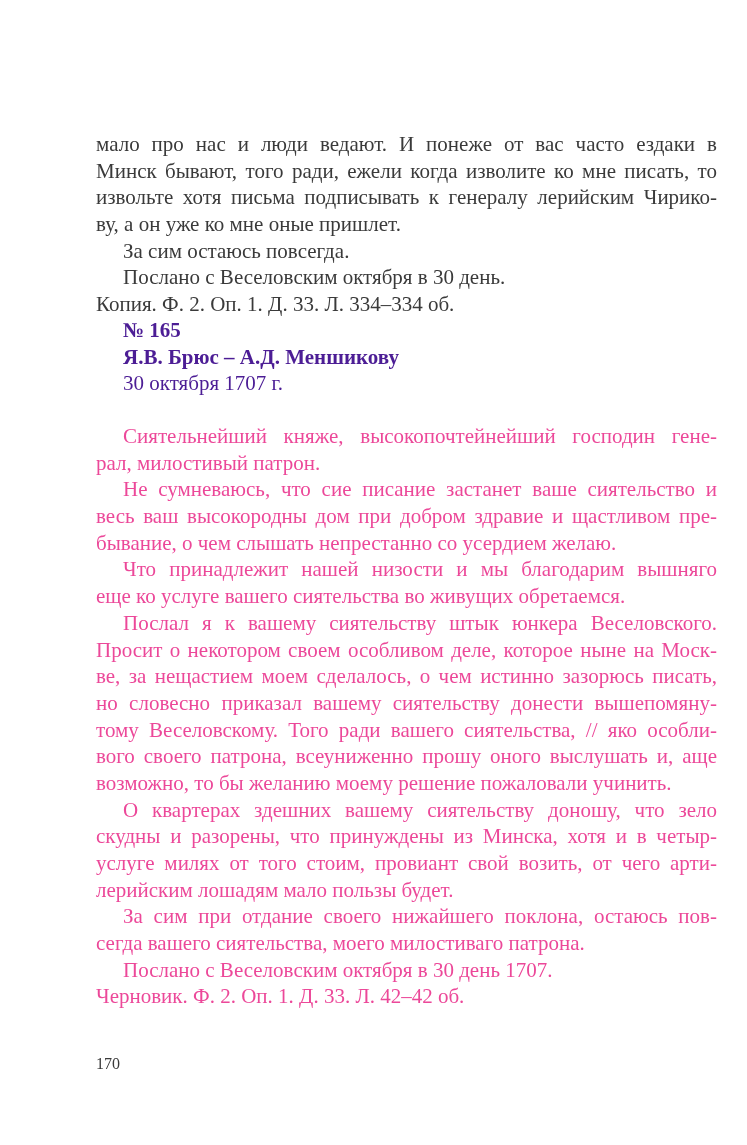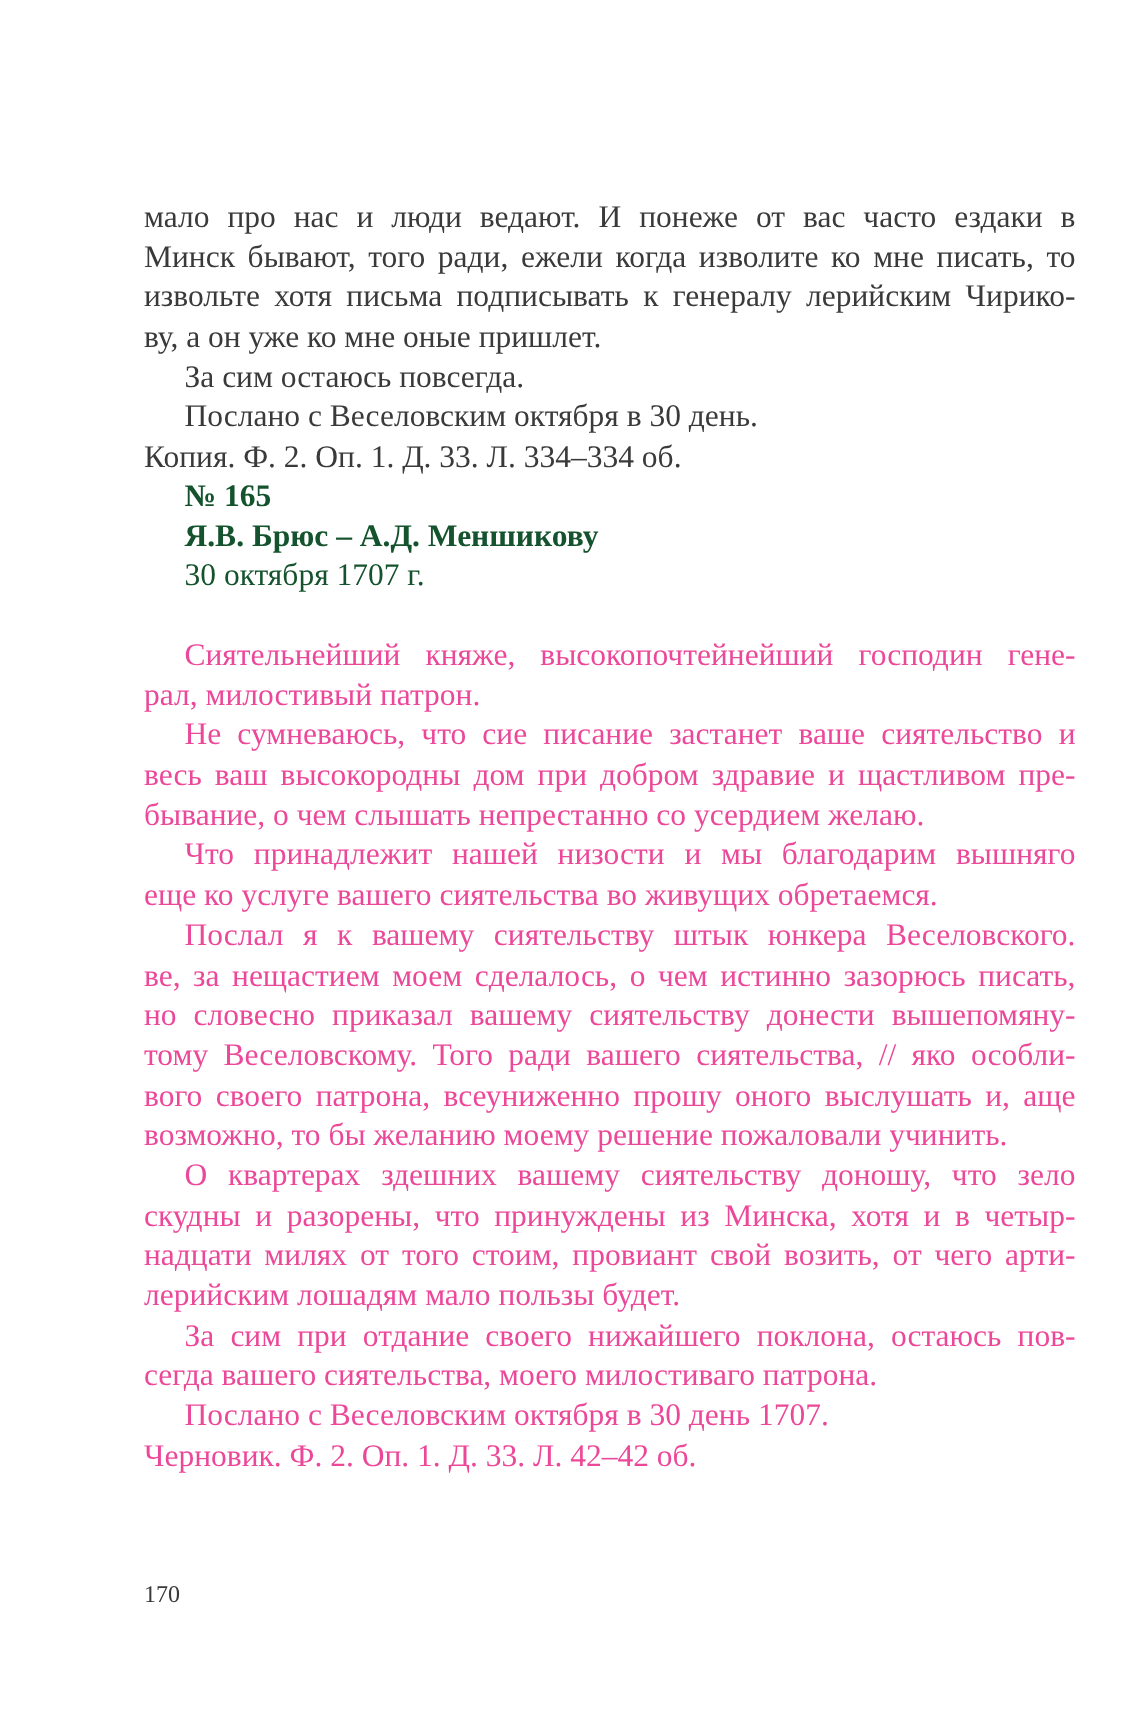--- a/index.html
+++ b/index.html
@@ -46,43 +46,44 @@
 <div id="prev-letter" class="textblock" style="color: rgb(58, 58, 58);">
     <div class="line justify">мало про нас и люди ведают. И понеже от вас часто ездаки в</div>
     <div class="line justify">Минск бывают, того ради, ежели когда изволите ко мне писать, то</div>
     <div class="line justify">извольте хотя письма подписывать к генералу лерийским Чирико-</div>
     <div class="line left">ву, а он уже ко мне оные пришлет.</div>
     <div class="line left indent">За сим остаюсь повсегда.</div>
     <div class="line left indent">Послано с Веселовским октября в 30 день.</div>
     <div class="line right">Копия. Ф. 2. Оп. 1. Д. 33. Л. 334–334 об.</div>
   </div>
 
-<div id="letter-heading" class="textblock" style="color: #14532d;">
+<div id="letter-heading" class="textblock" style="color: #4c1d95;">
     <div class="line left indent bold">№ 165</div>
     <div class="line left indent bold">Я.В. Брюс – А.Д. Меншикову</div>
     <div class="line left indent">30 октября 1707 г.</div>
   </div>
 
 <div id="letter-body" class="textblock" style="color: #ec4899;">
     <div class="line justify indent">Сиятельнейший княже, высокопочтейнейший господин гене-</div>
     <div class="line left">рал, милостивый патрон.</div>
     <div class="line justify indent">Не сумневаюсь, что сие писание застанет ваше сиятельство и</div>
     <div class="line justify">весь ваш высокородны дом при добром здравие и щастливом пре-</div>
     <div class="line left">бывание, о чем слышать непрестанно со усердием желаю.</div>
     <div class="line justify indent">Что принадлежит нашей низости и мы благодарим вышняго</div>
     <div class="line left">еще ко услуге вашего сиятельства во живущих обретаемся.</div>
     <div class="line justify indent">Послал я к вашему сиятельству штык юнкера Веселовского.</div>
+    <div class="line justify">Просит о некотором своем особливом деле, которое ныне на Моск-</div>
     <div class="line justify">ве, за нещастием моем сделалось, о чем истинно зазорюсь писать,</div>
     <div class="line justify">но словесно приказал вашему сиятельству донести вышепомяну-</div>
     <div class="line justify">тому Веселовскому. Того ради вашего сиятельства, // яко особли-</div>
     <div class="line justify">вого своего патрона, всеуниженно прошу оного выслушать и, аще</div>
     <div class="line left">возможно, то бы желанию моему решение пожаловали учинить.</div>
     <div class="line justify indent">О квартерах здешних вашему сиятельству доношу, что зело</div>
     <div class="line justify">скудны и разорены, что принуждены из Минска, хотя и в четыр-</div>
-    <div class="line justify">надцати милях от того стоим, провиант свой возить, от чего арти-</div>
+    <div class="line justify">услуге милях от того стоим, провиант свой возить, от чего арти-</div>
     <div class="line left">лерийским лошадям мало пользы будет.</div>
     <div class="line justify indent">За сим при отдание своего нижайшего поклона, остаюсь пов-</div>
     <div class="line left">сегда вашего сиятельства, моего милостиваго патрона.</div>
     <div class="line left indent">Послано с Веселовским октября в 30 день 1707.</div>
     <div class="line right">Черновик. Ф. 2. Оп. 1. Д. 33. Л. 42–42 об.</div>
   </div>
 
 <div id="page-number" style="color: rgb(58, 58, 58);">170</div>
 
 </body></html>

